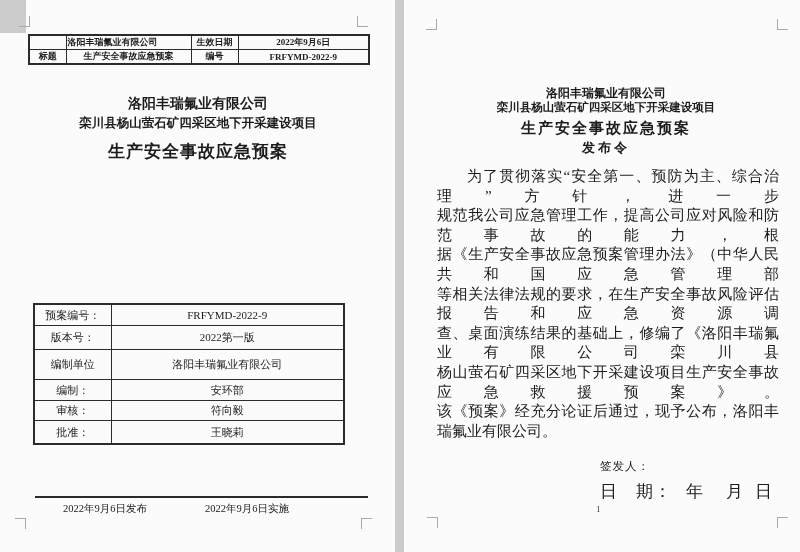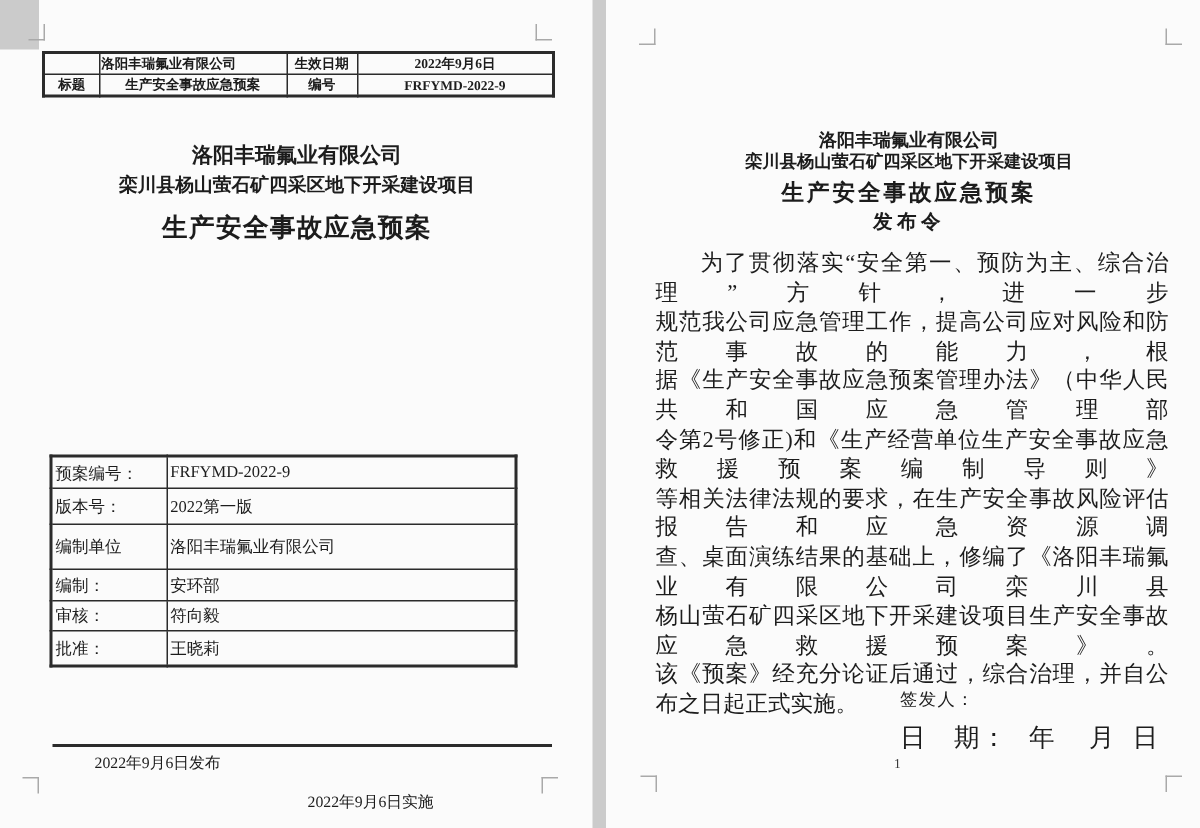--- a/index.html
+++ b/index.html
@@ -27,33 +27,33 @@
 
   
   .ltitle { position:absolute; left:28px; width:340px; text-align:center; font-weight:bold; }
   .lt1 { top:95px;  font-size:14px; }
   .lt2 { top:115px; font-size:12.5px; }
   .lt3 { top:140px; font-size:17px; letter-spacing:1px; }
 
   
   .info-table { position:absolute; left:33px; top:303px; width:310px;
     border-collapse:collapse; table-layout:fixed; border:2px solid #2b2b2b; }
-  .info-table td { border:1px solid #2b2b2b; font-size:11px; text-align:left;
+  .info-table td { border:1px solid #2b2b2b; font-size:11px; text-align:center;
     padding:0 2px; overflow:hidden; white-space:nowrap; }
   .info-table tr:nth-child(1) td { height:20px; }
   .info-table tr:nth-child(2) td { height:23px;font-family:Liberation Serif, serif; }
   .info-table tr:nth-child(3) td { height:29px; }
   .info-table tr:nth-child(4) td { height:20px; }
   .info-table tr:nth-child(5) td { height:19px; }
   .info-table tr:nth-child(6) td { height:22px; }
 
   
   .foot-rule { position:absolute; left:35px; top:496px; width:333px; border-top:2px solid #2b2b2b; }
   .foot-date { position:absolute; top:502px; font-size:10.5px; }
-  .fd-pub { left:63px; } .fd-imp { left:205px;margin-top:26px; }
+  .fd-pub { left:63px; } .fd-imp { left:205px; }
 
   
   .rtitle { position:absolute; left:435px; width:342px; text-align:center; font-weight:bold; }
   .rt1 { top:85px;  font-size:12px; }
   .rt2 { top:100px; font-size:11.5px; }
   .rt3 { top:119px; font-size:15px; letter-spacing:2px; }
   .rt4 { top:139px; font-size:13px; letter-spacing:3px; }
 
   
   .para { position:absolute; left:437px; top:167px; width:342px;
@@ -158,25 +158,24 @@
 
     <div class="rtitle rt1">洛阳丰瑞氟业有限公司</div>
     <div class="rtitle rt2">栾川县杨山萤石矿四采区地下开采建设项目</div>
     <div class="rtitle rt3">生产安全事故应急预案</div>
     <div class="rtitle rt4">发布令</div>
 
     <div class="para">
       <div class="pline first">为了贯彻落实“安全第一、预防为主、综合治理”方针，进一步</div>
       <div class="pline">规范我公司应急管理工作，提高公司应对风险和防范事故的能力，根</div>
       <div class="pline">据《生产安全事故应急预案管理办法》（中华人民共和国应急管理部</div>
-      <div class="pline">令第2号修正)和《生产经营单位生产安全事故应急救援预案编制导则》</div>
       <div class="pline">等相关法律法规的要求，在生产安全事故风险评估报告和应急资源调</div>
       <div class="pline">查、桌面演练结果的基础上，修编了《洛阳丰瑞氟业有限公司栾川县</div>
       <div class="pline">杨山萤石矿四采区地下开采建设项目生产安全事故应急救援预案》。</div>
-      <div class="pline last">该《预案》经充分论证后通过，综合治理，并自公布之日起正式实施。</div>
+      <div class="pline last">该《预案》经充分论证后通过，现予公布，洛阳丰瑞氟业有限公司。</div>
     </div>
 
     <div class="sign-line1">签发人：</div>
     <div class="sign-line2">
       <span>日　期：</span><span class="yr">年</span><span class="mo">月</span><span class="dy">日</span>
     </div>
 
     <div class="page-num">1</div>
   </div>
 

